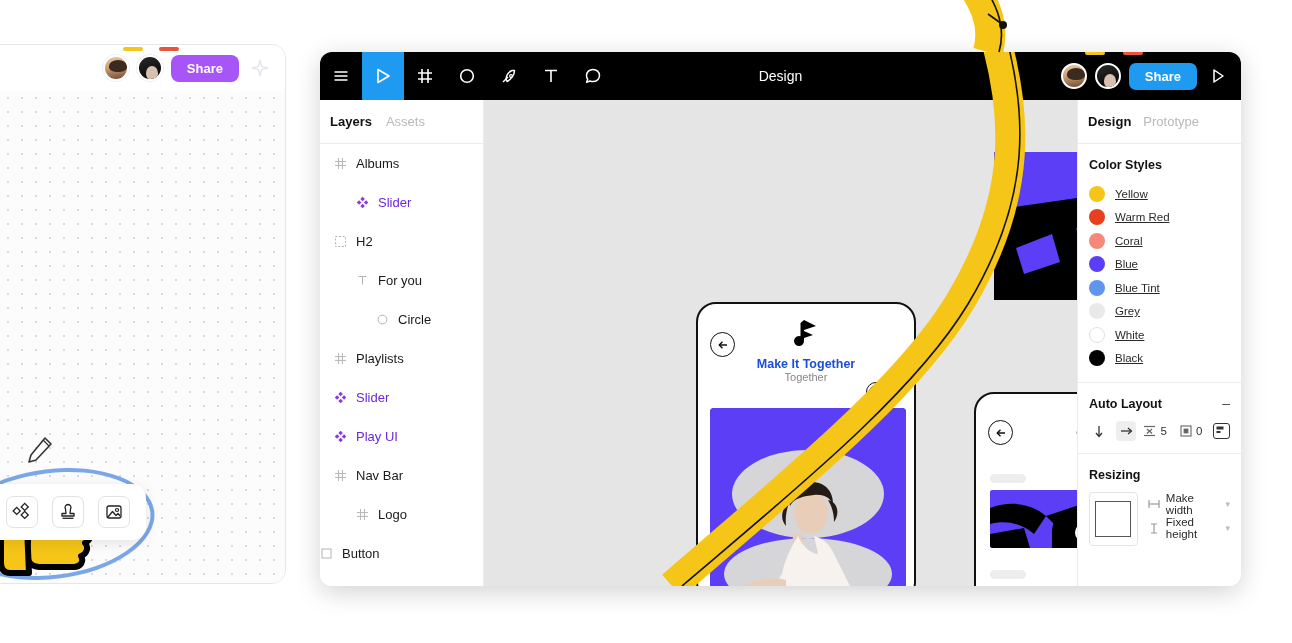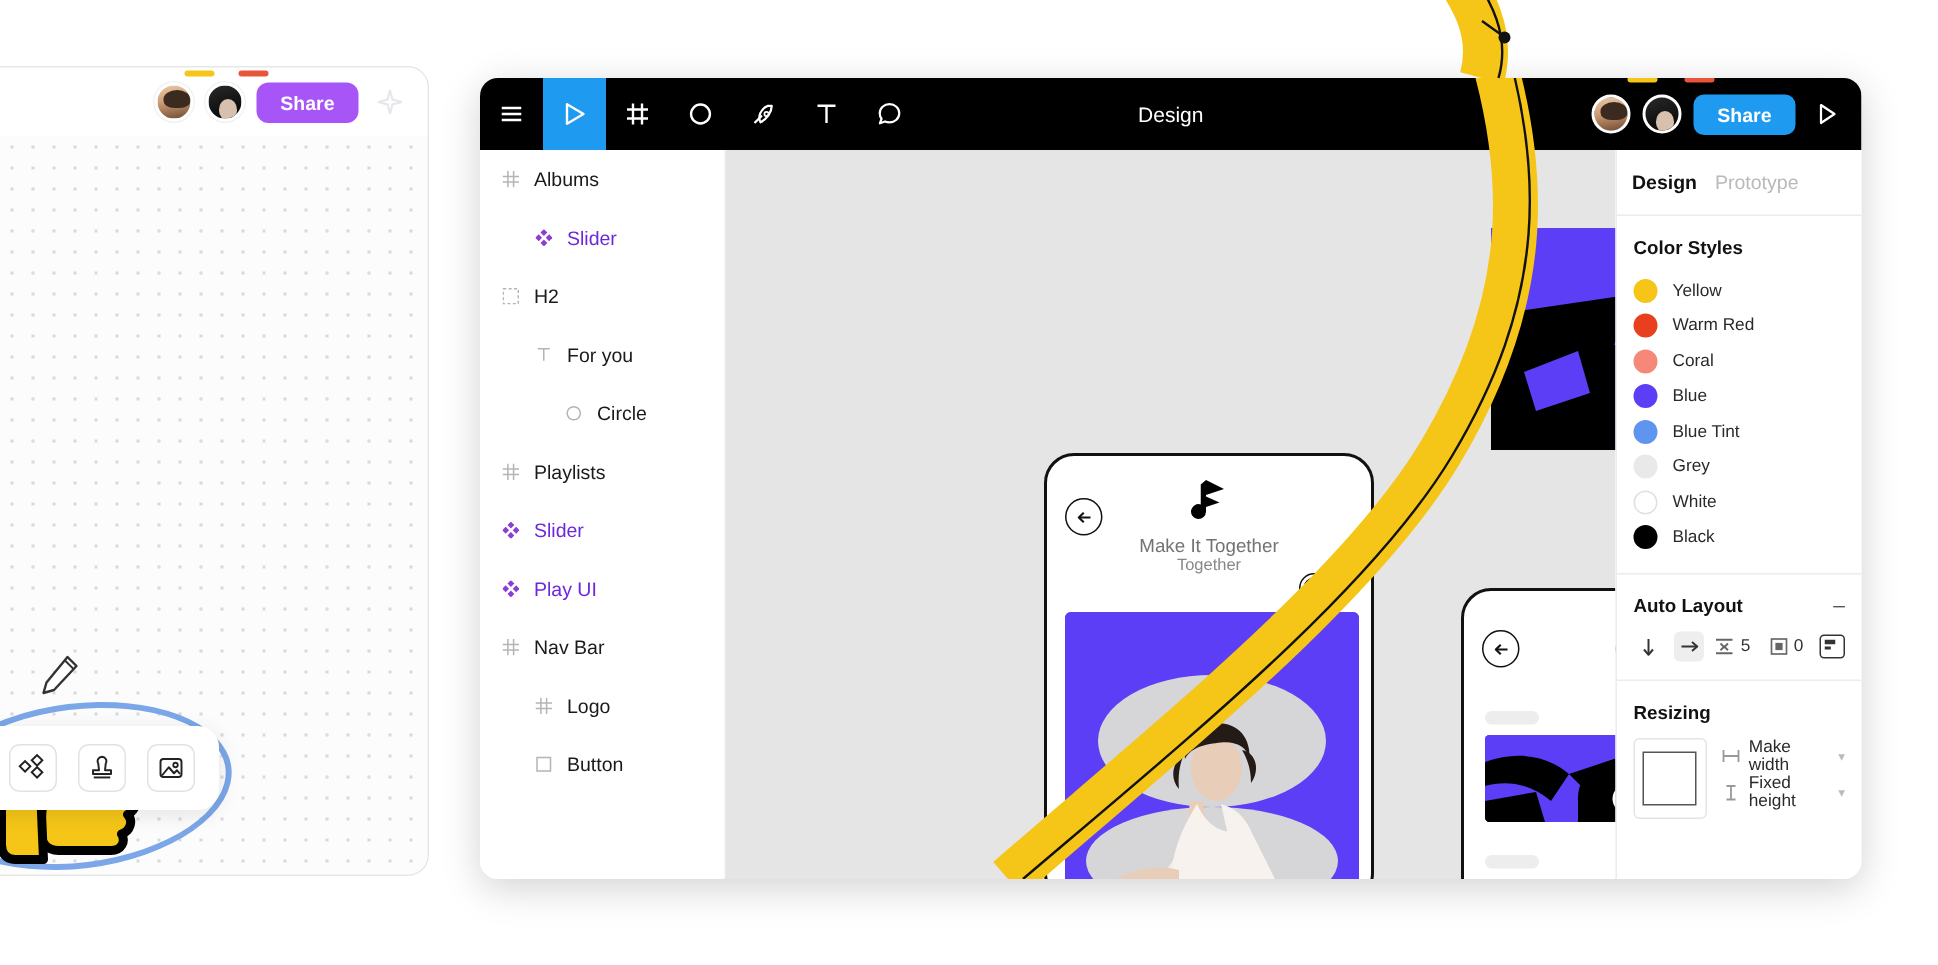--- a/index.html
+++ b/index.html
@@ -139,21 +139,21 @@
   }
   #design-tabs {
     height:44px; display:flex; align-items:center; gap:12px; padding-left:10px;
     border-bottom:1px solid #ececec;
   }
   .sect { padding:14px 11px 12px 11px; border-bottom:1px solid #ececec; position:relative; }
   .sect-title { font-size:12.5px; font-weight:700; color:#121212; margin-bottom:10px; }
   .color-row { display:flex; align-items:center; gap:10px; height:23.5px; cursor:pointer; }
   .sw { width:16px;height:16px;border-radius:50%; flex:0 0 16px; }
   .sw.white { border:1px solid #e0e0e0; }
-  .color-name { font-size:11.5px; color:#2a2a2a; }
+  .color-name { font-size:11.5px; color:#2a2a2a;text-decoration:underline; }
   .al-row { display:flex; align-items:center; gap:7px; }
   .al-btn { width:22px;height:20px; display:flex;align-items:center;justify-content:center;
             border-radius:4px; color:#333; cursor:pointer; font-size:12px; }
   .al-btn.sel { background:#eeeeee; }
   .al-val { display:flex; align-items:center; gap:4px; font-size:11.5px; color:#333; }
   .minus { position:absolute; right:11px; top:13px; color:#555; cursor:pointer; font-size:14px; line-height:1;}
   #resizing-body { display:flex; gap:10px; align-items:flex-start; }
   #resize-box { width:54px;height:54px;border:1px solid #e4e4e4;border-radius:4px;
      display:flex;align-items:center;justify-content:center;background:#fff; }
   #resize-box i { display:block; width:36px;height:36px;border:1.6px solid #555; }
@@ -164,21 +164,21 @@
   .art { position:absolute; }
   #art-purple { left:510px; top:52px; width:144px; height:148px; background:#5b3ef5; overflow:hidden; }
 
   
   #phone1 {
     left:212px; top:202px; width:220px; height:300px;
     background:#fff; border:2px solid #111; border-radius:20px; overflow:hidden;
   }
   .back-circle { width:25px;height:25px;border-radius:50%;border:1.6px solid #111;
                  display:flex;align-items:center;justify-content:center; }
-  .p1-title { font-size:12.5px; font-weight:400; color:#737373; text-align:center; }
+  .p1-title { font-size:12.5px; font-weight:700; color:#1d4ed8; text-align:center; }
   .p1-sub { font-size:11px; color:#888; text-align:center; }
   .toggle {
     width:34px;height:20px;border-radius:12px;border:1.6px solid #111;background:#fff;
     display:flex;align-items:center; padding:2px; cursor:pointer;
   }
   .toggle i { width:14px;height:14px;border-radius:50%;background:#f5c518;border:1.4px solid #111; display:block;}
   #p1-photo { position:absolute; left:12px; top:104px; width:196px; height:196px; background:#5b3ef5; overflow:hidden; border-radius:4px;}
 
   
   #phone2 {
@@ -318,20 +318,24 @@
         <button class="share-blue">Share</button>
         <div class="present-btn">
           <svg width="18" height="18" viewBox="0 0 18 18">
             <path d="M5 3 L14 9 L5 15 Z" fill="none" stroke="#fff" stroke-width="1.5" stroke-linejoin="round"></path>
           </svg>
         </div>
       </div>
     </div>
 
     <div id="layers-panel">
+      <div id="panel-tabs">
+        <span class="ptab active">Layers</span>
+        <span class="ptab inactive">Assets</span>
+      </div>
       <div id="layers-list">
           <div class="layer-row" style="padding-left: 14px;">
             <span class="lic">
               <svg width="11" height="11" viewBox="0 0 11 11">
                 <line x1="3.6" y1="0" x2="3.6" y2="11" stroke="currentColor" stroke-width="1"></line>
                 <line x1="7.4" y1="0" x2="7.4" y2="11" stroke="currentColor" stroke-width="1"></line>
                 <line x1="0" y1="3.6" x2="11" y2="3.6" stroke="currentColor" stroke-width="1"></line>
                 <line x1="0" y1="7.4" x2="11" y2="7.4" stroke="currentColor" stroke-width="1"></line>
               </svg>
             </span>
@@ -421,21 +425,21 @@
             <span class="lic">
               <svg width="11" height="11" viewBox="0 0 11 11">
                 <line x1="3.6" y1="0" x2="3.6" y2="11" stroke="currentColor" stroke-width="1"></line>
                 <line x1="7.4" y1="0" x2="7.4" y2="11" stroke="currentColor" stroke-width="1"></line>
                 <line x1="0" y1="3.6" x2="11" y2="3.6" stroke="currentColor" stroke-width="1"></line>
                 <line x1="0" y1="7.4" x2="11" y2="7.4" stroke="currentColor" stroke-width="1"></line>
               </svg>
             </span>
             <span class="lbl">Logo</span>
           </div>
-          <div class="layer-row" style="padding-left: 36px;">
+          <div class="layer-row" style="">
             <span class="lic">
               <svg width="11" height="11" viewBox="0 0 11 11">
                 <rect x="1" y="1" width="9" height="9" fill="none" stroke="currentColor" stroke-width="1"></rect>
               </svg>
             </span>
             <span class="lbl">Button</span>
           </div>
         </div>
     </div>
 

